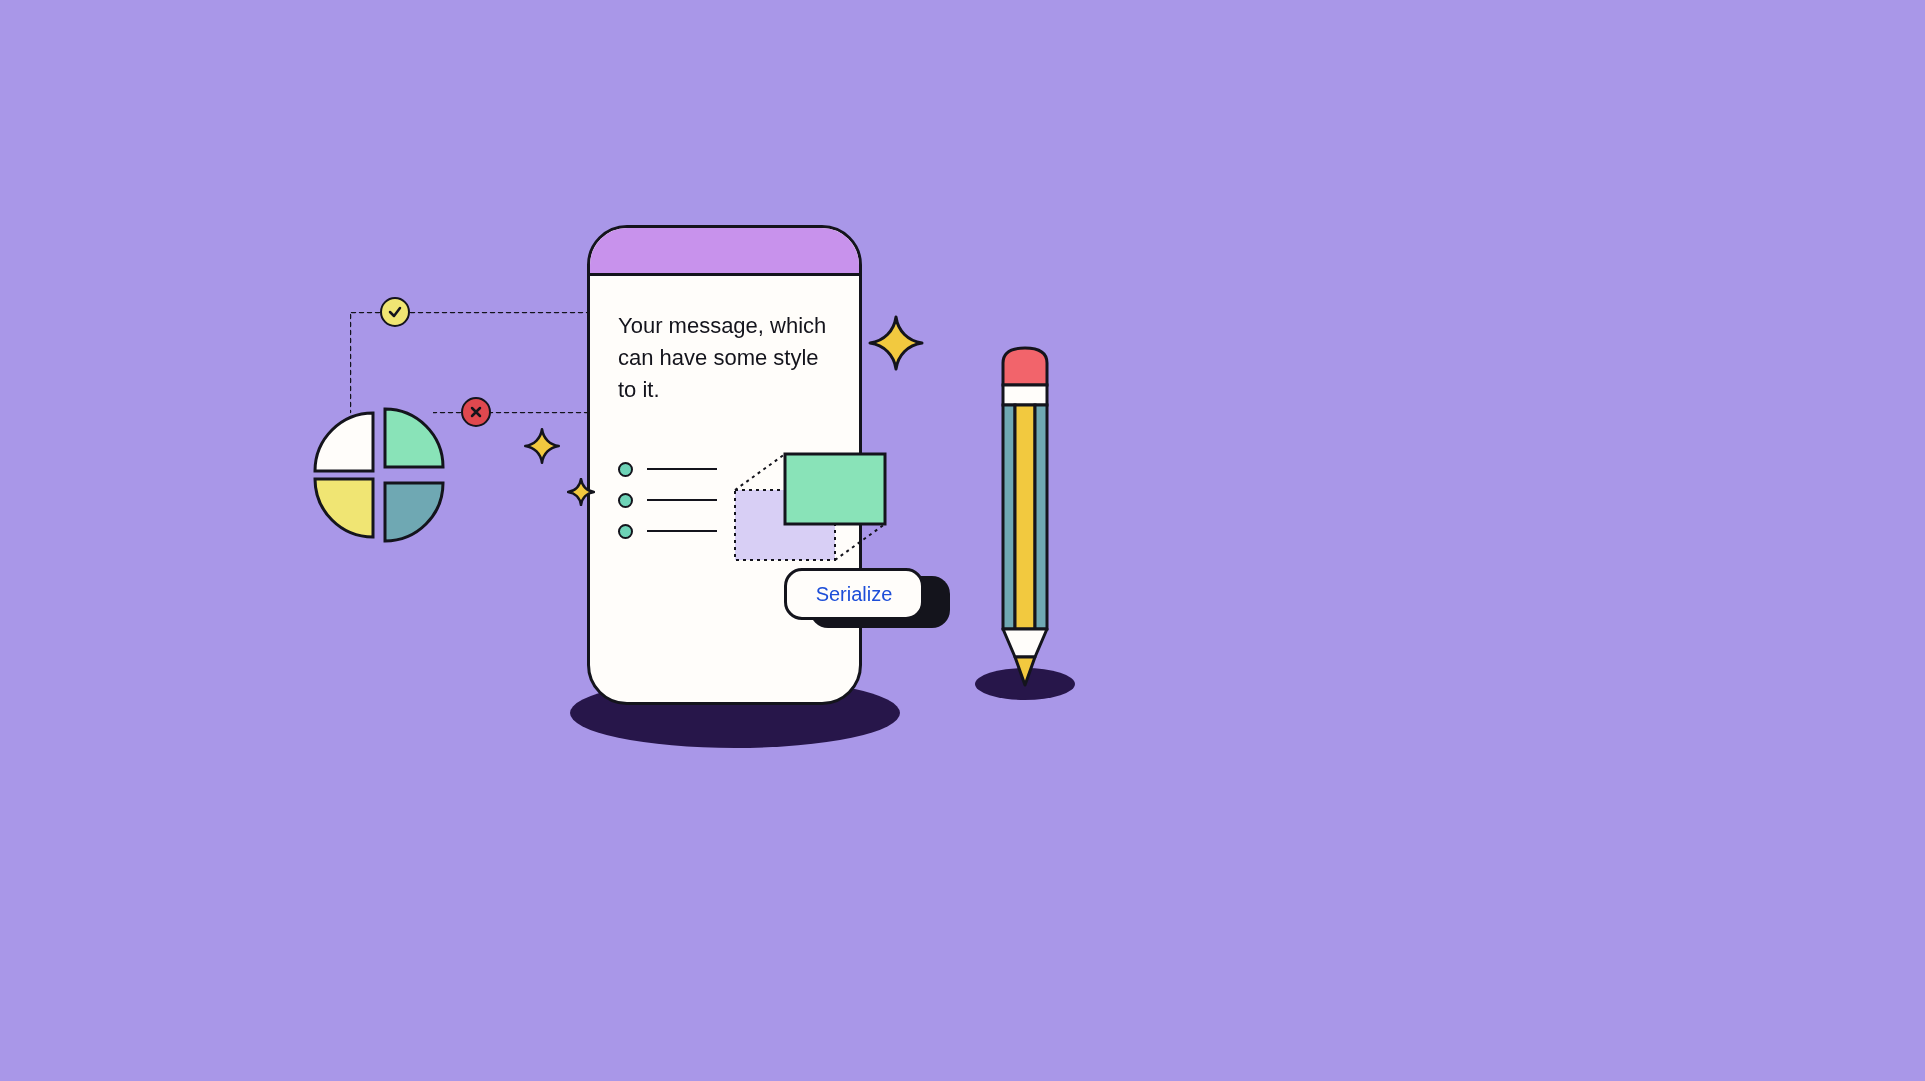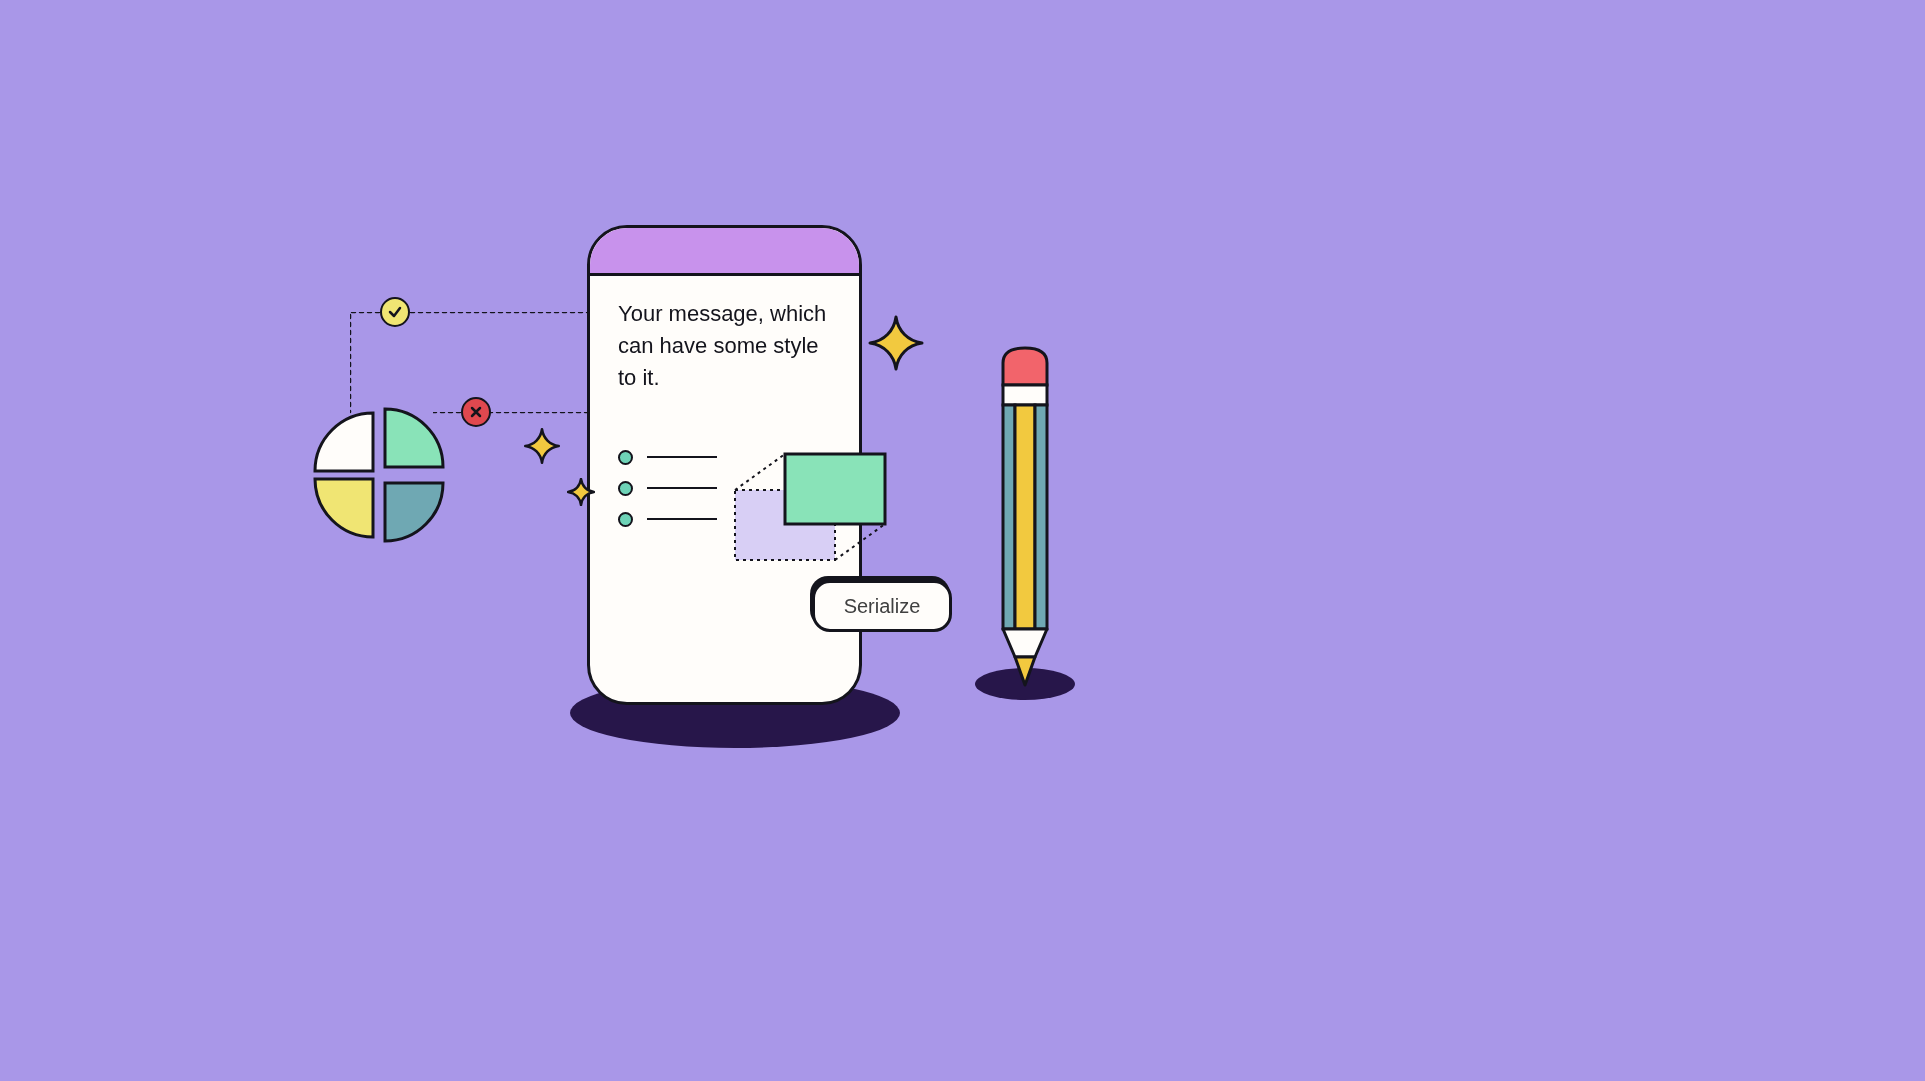--- a/index.html
+++ b/index.html
@@ -37,21 +37,21 @@
     border-radius: 40px;
     overflow: hidden;
     z-index: 2;
   }
   .card-header {
     height: 48px;
     background: #c892ec;
     border-bottom: 3px solid #14141c;
   }
   .card-body {
-    padding: 22px 28px 0 28px;
+    padding: 34px 28px 0 28px;
   }
   .card-text {
     font-size: 22px;
     line-height: 1.45;
     color: #14141c;
     font-weight: 400;
   }
   .list {
     margin-top: 56px;
   }
@@ -90,34 +90,33 @@
     left: 810px;
     top: 576px;
     width: 140px;
     height: 52px;
     background: #14141c;
     border-radius: 18px;
     z-index: 3;
   }
   .serialize {
     position: absolute;
-    left: 812px;
+    left: 784px;
     top: 568px;
     width: 140px;
     height: 52px;
     background: #fffdfa;
     border: 3px solid #14141c;
     border-radius: 18px;
     display: flex;
     align-items: center;
     justify-content: center;
     font-size: 20px;
-    color: #404040;
+    color: #1d4ed8;
     z-index: 4;
-    margin-top: 12px;
   }
 
   
   .sparkle { position:absolute; z-index:5; }
 
   
   .pie {
     position: absolute;
     left: 307px;
     top: 405px;

